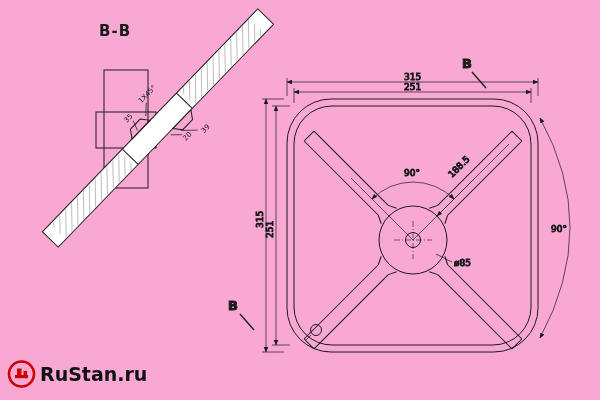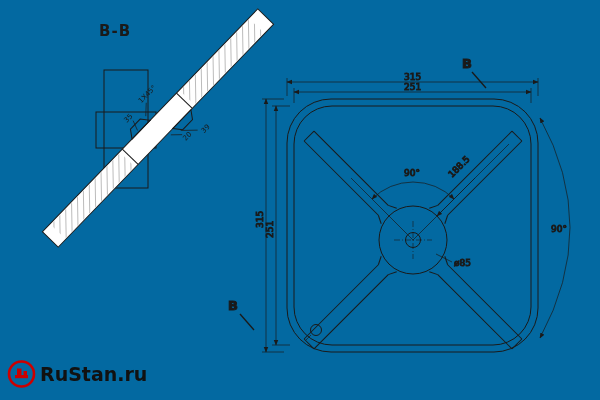--- a/index.html
+++ b/index.html
@@ -1,19 +1,19 @@
 <!DOCTYPE html>
 <html><head>
 <meta charset="utf-8">
 <style>
   html,body{margin:0;padding:0;background:#ffffff;}
   .canvas{
     position:relative;
     width:600px;height:400px;
-    background:#0369a1;
+    background:#f9a8d4;
     overflow:hidden;
     font-family:"DejaVu Sans", sans-serif;
   }
   svg text{
     font-family:"DejaVu Sans", sans-serif;
     fill:#1a1a1a;
   }
   .dim{font-size:9px;}
   .dim-small{font-size:7px;}
   .marker-letter{font-size:13px;font-weight:600;}

